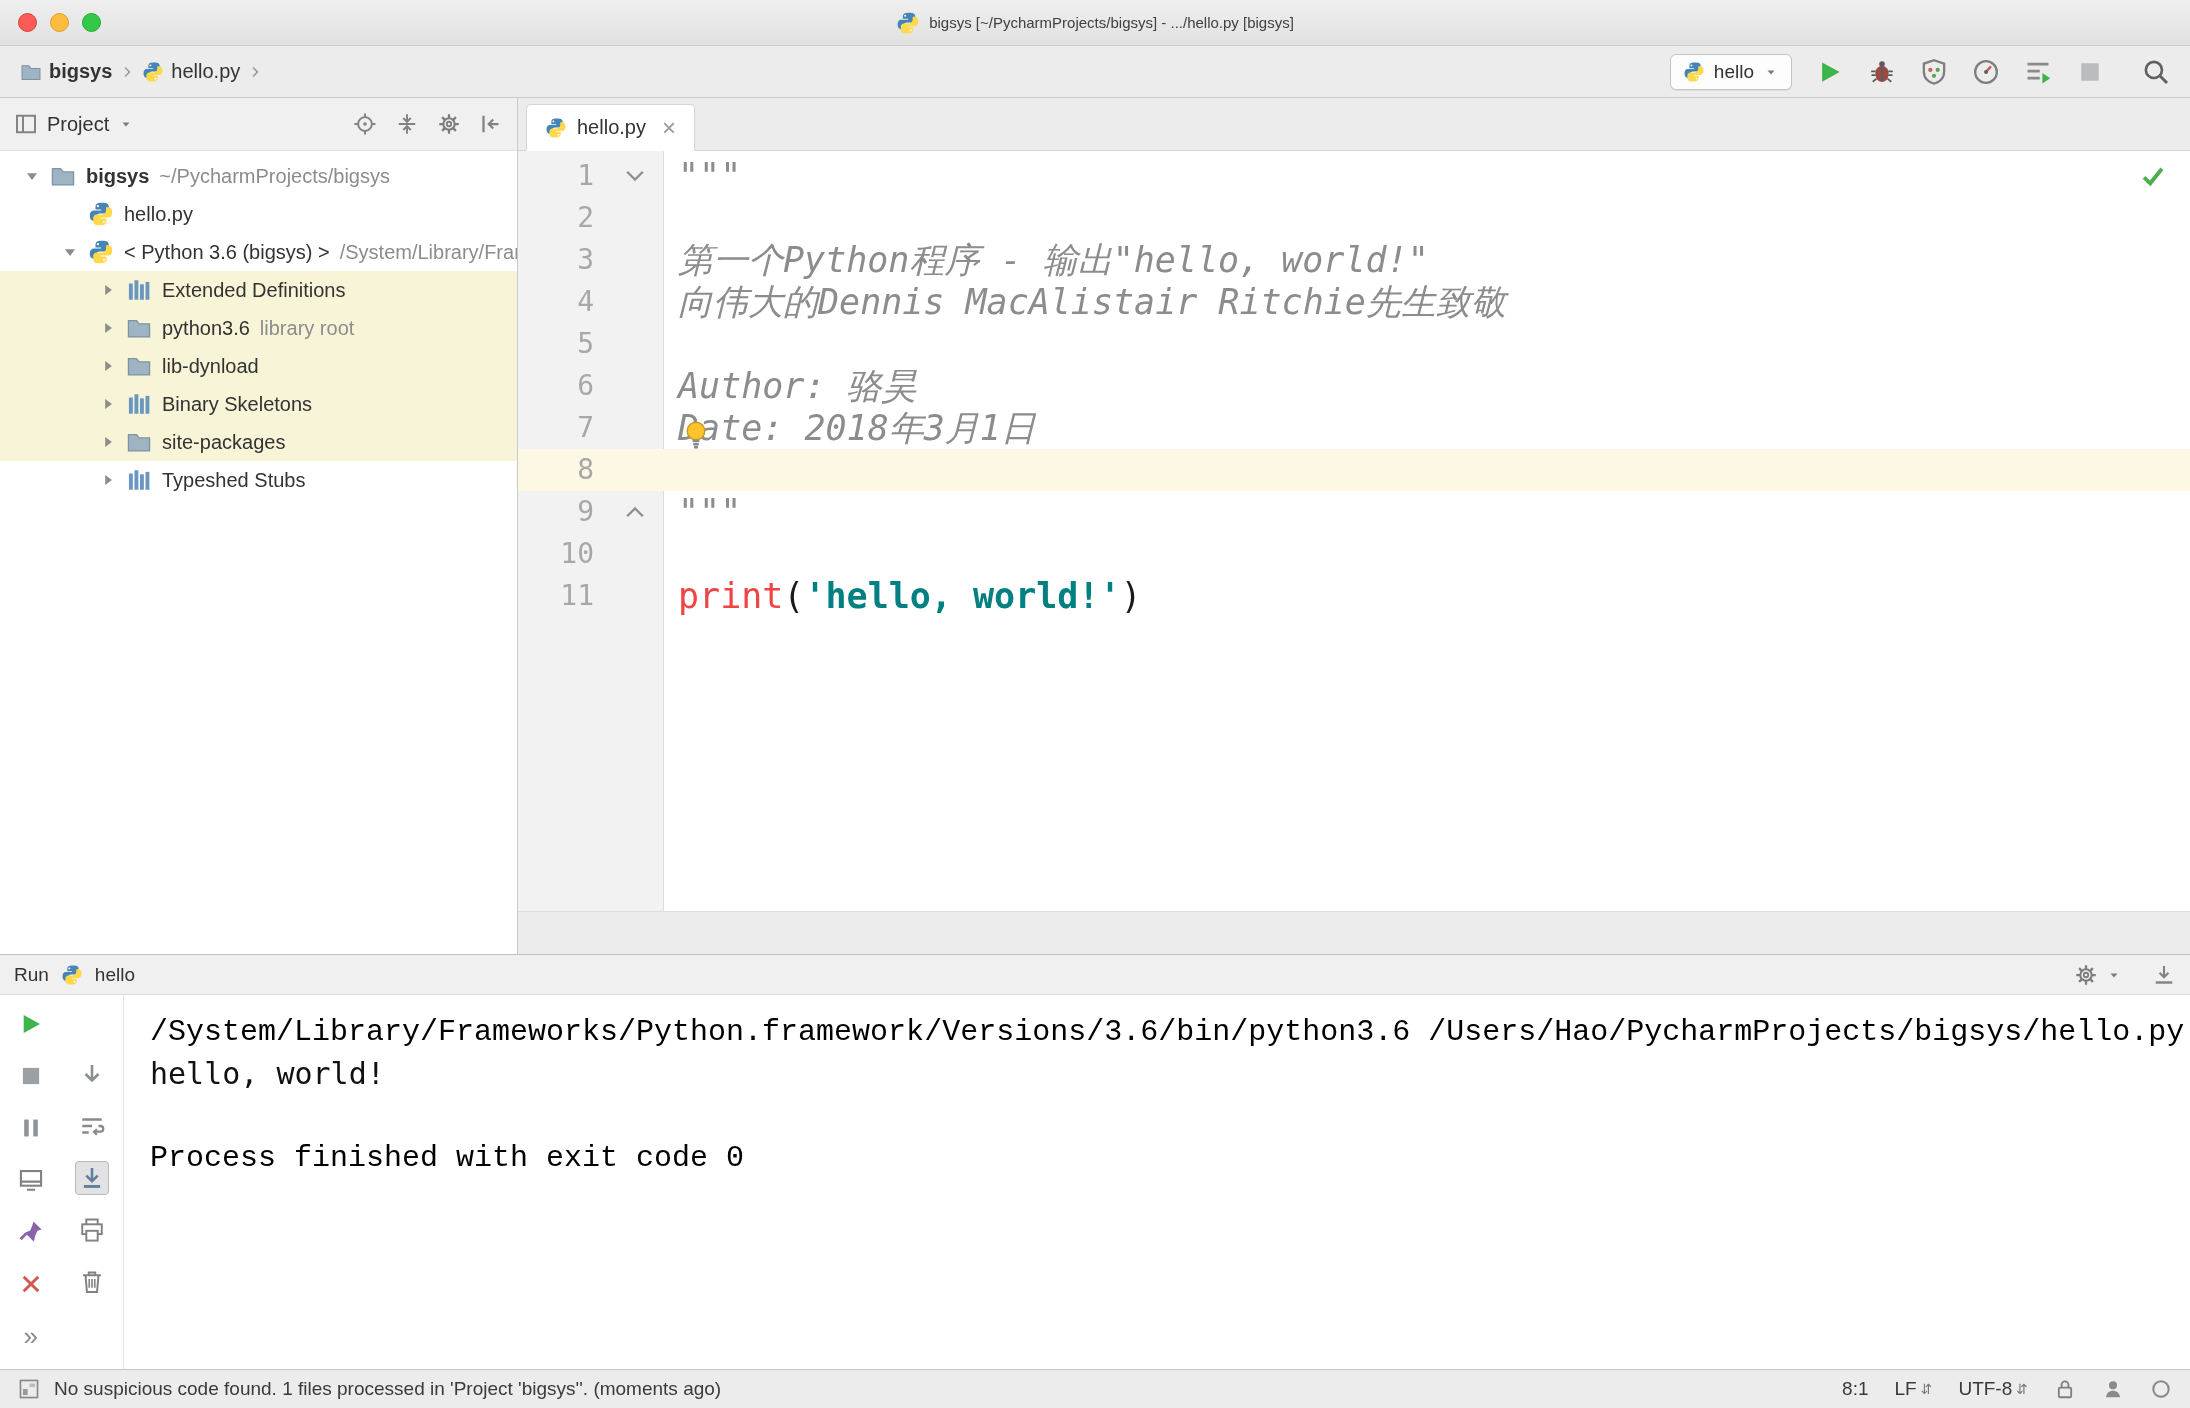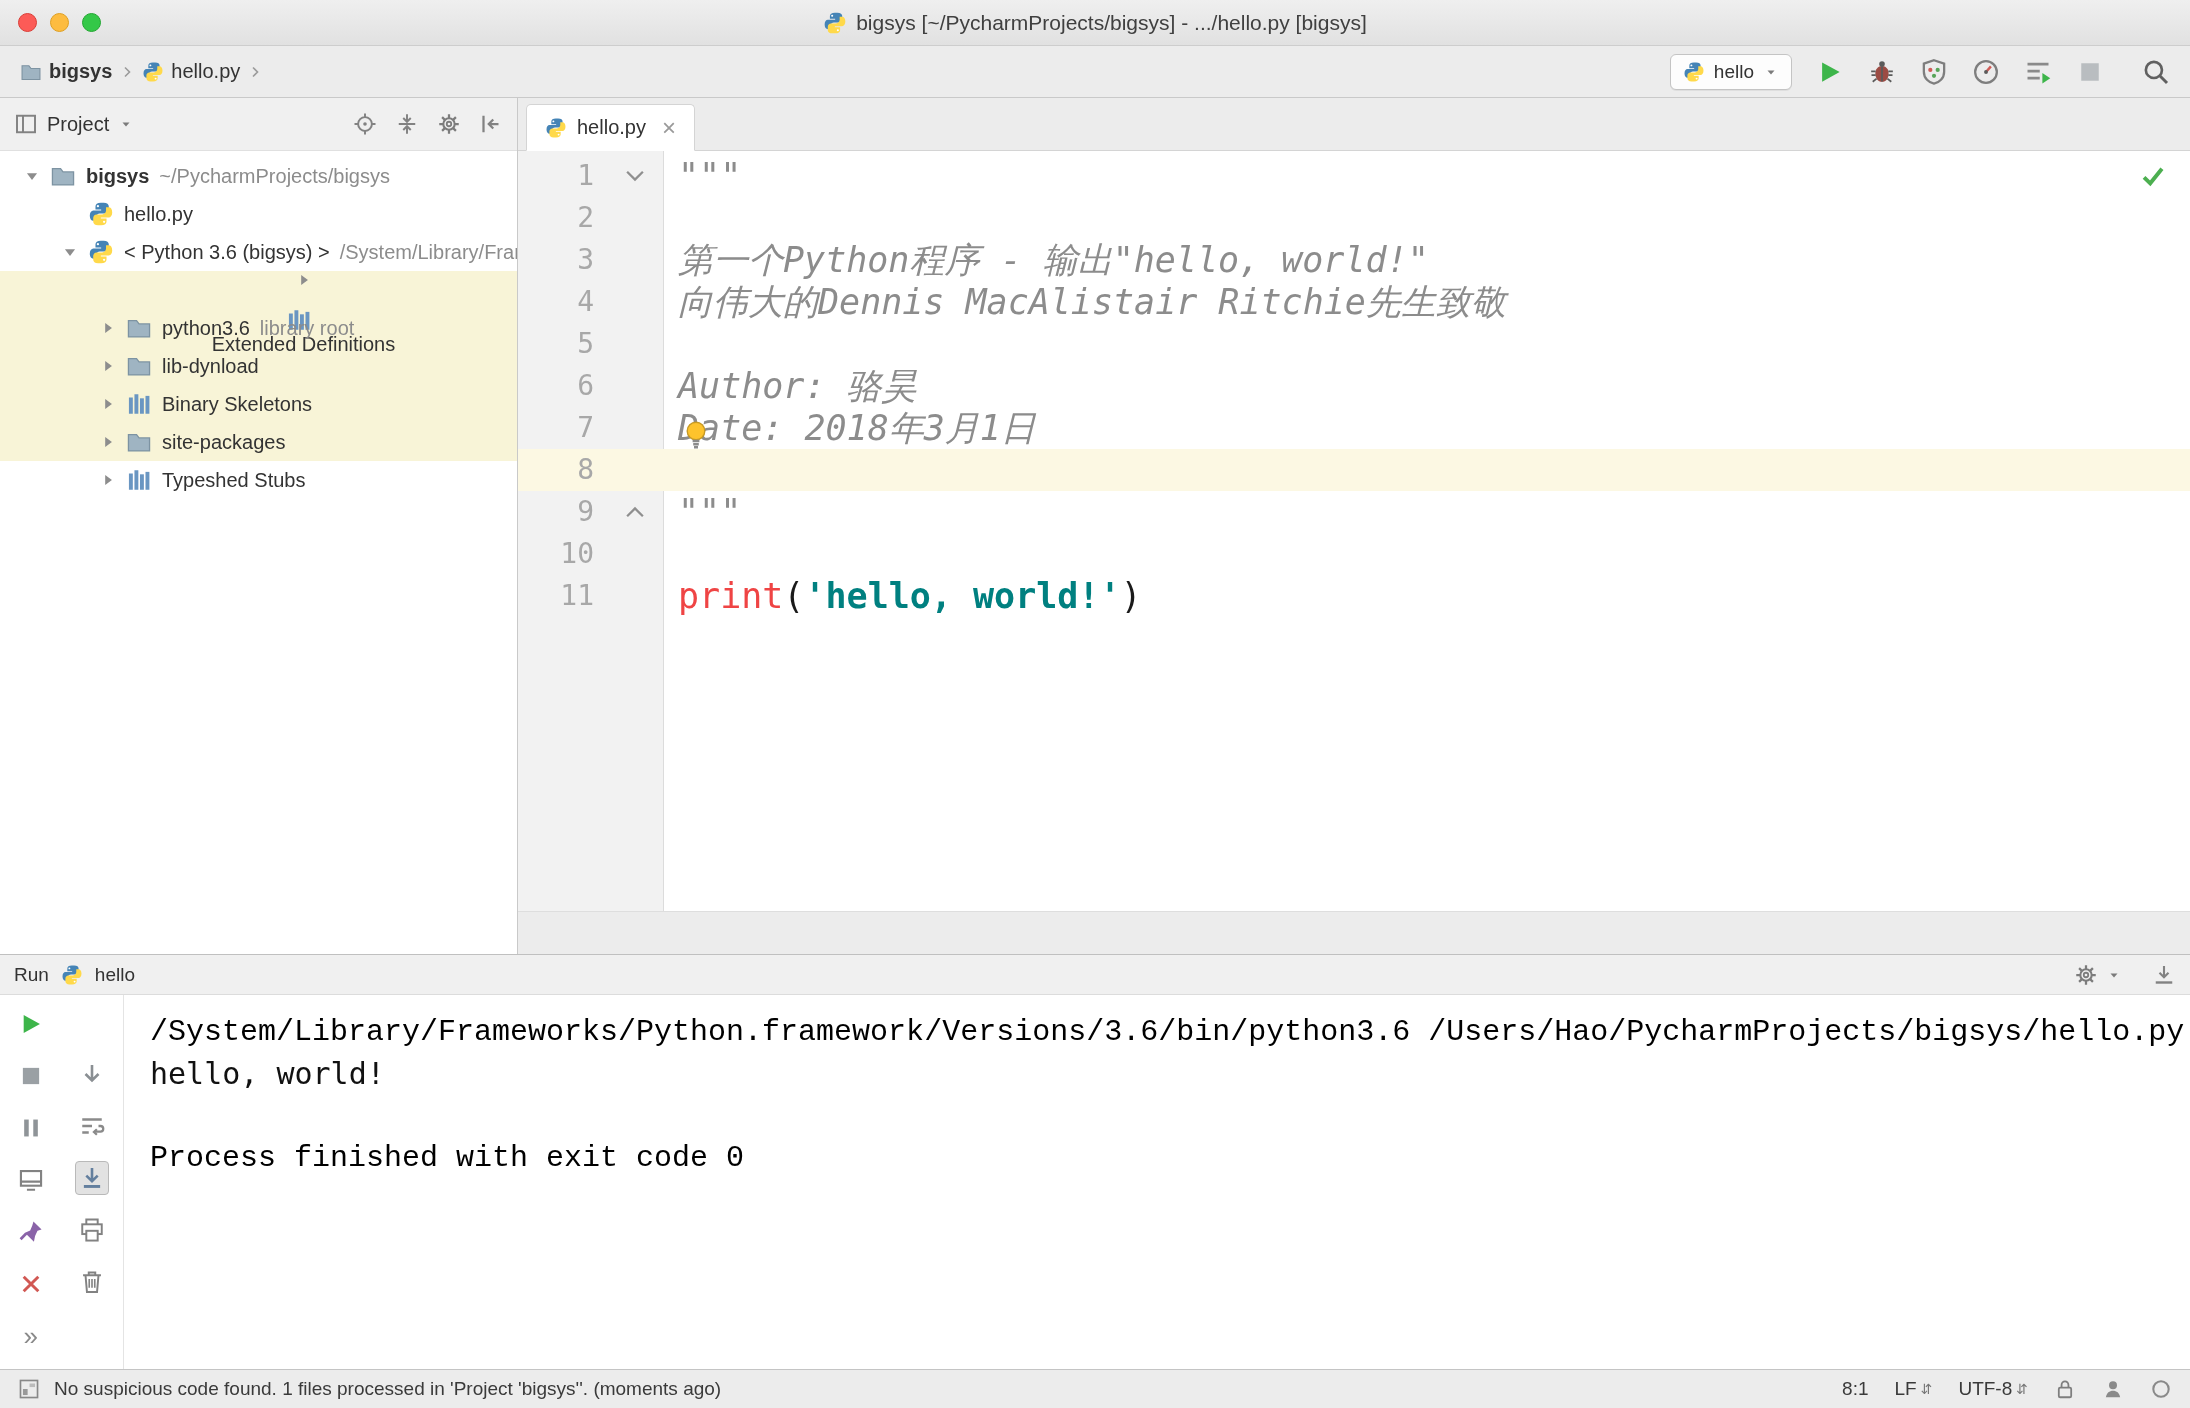--- a/index.html
+++ b/index.html
@@ -8,21 +8,21 @@
   .window{width:2190px;height:1408px;display:flex;flex-direction:column;background:#fff;}
 
   
   .titlebar{height:46px;flex:0 0 46px;background:linear-gradient(#efefef,#e1e1e1);border-bottom:1px solid #cdcdcd;position:relative;display:flex;align-items:center;justify-content:center;}
   .traffic{position:absolute;left:18px;top:0;height:100%;display:flex;align-items:center;gap:13px;}
   .tl{width:19px;height:19px;border-radius:50%;display:inline-block;}
   .tl.red{background:#fc5b57;border:1px solid #da3e37;}
   .tl.yellow{background:#fdbc40;border:1px solid #dfa023;}
   .tl.green{background:#34c848;border:1px solid #23a732;}
   .title-wrap{display:flex;align-items:center;gap:9px;}
-  .wtitle{font-size:21px;color:#404040;}
+  .wtitle{font-size:15px;color:#404040;}
   .ti{width:24px;height:24px;display:inline-flex;}
   .ti svg{width:24px;height:24px;}
 
   
   .navbar{height:52px;flex:0 0 52px;background:#ececec;border-bottom:1px solid #c9c9c9;display:flex;align-items:center;padding:0 20px;}
   .crumbs{display:flex;align-items:center;gap:7px;font-size:20px;color:#333;}
   .crumb.bold{font-weight:bold;}
   .ci{width:22px;height:22px;display:inline-flex;}
   .ci svg{width:22px;height:22px;}
   .sep{width:16px;height:16px;display:inline-flex;}
@@ -309,21 +309,21 @@
               <svg viewBox="0 0 16 16">
                 <path fill="#4584b6" d="M7.9 1.1c-2.2 0-3.3.9-3.3 2.3v1.8h3.5v.7H3.3C2 5.9 1.1 7.2 1.1 9c0 1.9.9 3.1 2.2 3.1h1.6v-2c0-1.3 1.1-2.4 2.4-2.4h3.4c1.2 0 2.1-1 2.1-2.2V3.4c0-1.4-1.1-2.3-3.2-2.3z"></path>
                 <path fill="#ffd94a" d="M8.1 14.9c2.2 0 3.3-.9 3.3-2.3v-1.8H7.9v-.7h4.8c1.3 0 2.2-1.3 2.2-3.1 0-1.9-.9-3.1-2.2-3.1h-1.6v2c0 1.3-1.1 2.4-2.4 2.4H5.3c-1.2 0-2.1 1-2.1 2.2v2.1c0 1.4 1.1 2.3 3 2.3z"></path>
                 <circle cx="6.1" cy="3.2" r=".7" fill="#fff"></circle>
                 <circle cx="9.9" cy="12.8" r=".7" fill="#fff"></circle>
               </svg>
             </span>
             <span class="tlabel">&lt; Python 3.6 (bigsys) &gt;</span>
             <span class="thint">/System/Library/Frameworks/Python.framework/Versions/3.6</span>
           </div>
-          <div class="tree-row hl" style="padding-left: 90px; flex-direction: column;">
+          <div class="tree-row hl" style="padding-left: 90px;">
             <span class="arrow">
               <svg viewBox="0 0 16 16">
                 <path d="M5.5 3.5v9l6-4.5z" fill="#8d8d8d"></path>
               </svg>
             </span>
             <span class="ticon">
               <svg viewBox="0 0 16 16">
                 <g fill="#6a96c2">
                   <rect x="1.8" y="4" width="2.4" height="10"></rect>
                   <rect x="5.2" y="2" width="2.4" height="12"></rect>

